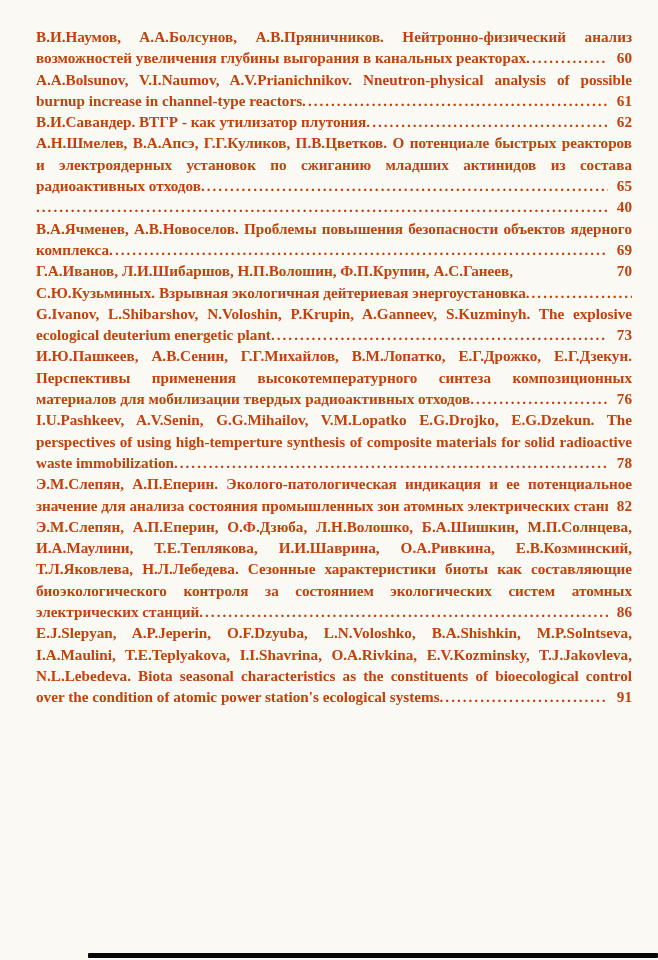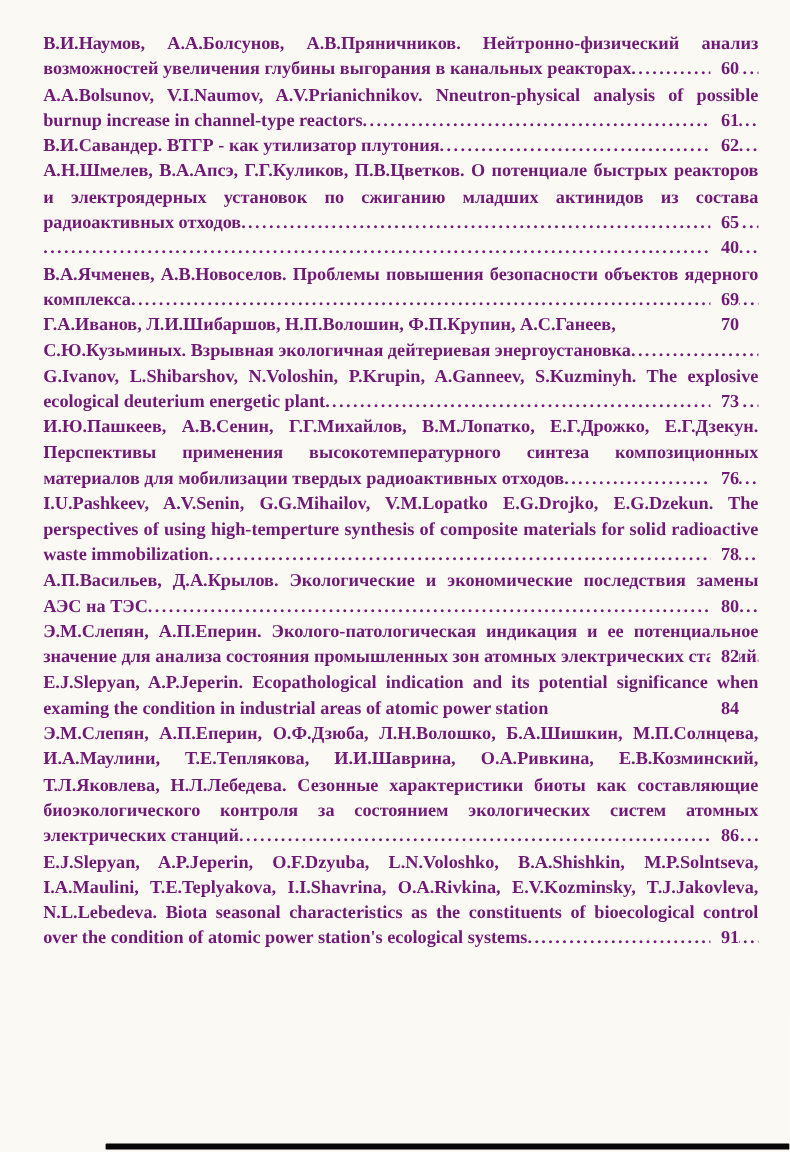--- a/index.html
+++ b/index.html
@@ -8,21 +8,21 @@
   .page {
     position: relative;
     width: 658px;
     height: 960px;
     background: #faf9f3;
     overflow: hidden;
     font-family: "Liberation Serif", "DejaVu Serif", serif;
     font-weight: 700;
     font-size: 15.2px;
     line-height: 21.3px;
-    color: #701a75;
+    color: #c2410c;
   }
 
   .toc {
     position: absolute;
     left: 36px;
     right: 26px;
     top: 26px;
   }
 
   .entry {
@@ -40,21 +40,21 @@
     overflow: visible;
   }
   .leader::after {
     content: "......................................................................................................................................................";
     letter-spacing: 2px;
   }
   .no-dots .leader::after { content: ""; }
 
   .pg {
     position: absolute;
-    right: 16px;
+    right: 0;
     bottom: 0;
     background: #faf9f3;
     padding-left: 9px;
   }
 
   .scan-bar {
     position: absolute;
     left: 88px;
     right: 0;
     bottom: 2px;
@@ -85,26 +85,24 @@
     <p class="entry no-dots"><span class="t">Г.А.Иванов, Л.И.Шибаршов, Н.П.Волошин, Ф.П.Крупин, А.С.Ганеев,</span><span class="leader"></span><span class="pg">70</span></p>
 
     <p class="entry no-page"><span class="t">С.Ю.Кузьминых. Взрывная экологичная дейтериевая энергоустановка</span><span class="leader"></span></p>
 
     <p class="entry"><span class="t">G.Ivanov, L.Shibarshov, N.Voloshin, P.Krupin, A.Ganneev, S.Kuzminyh. The explosive ecological deuterium energetic plant</span><span class="leader"></span><span class="pg">73</span></p>
 
     <p class="entry"><span class="t">И.Ю.Пашкеев, А.В.Сенин, Г.Г.Михайлов, В.М.Лопатко, Е.Г.Дрожко, Е.Г.Дзекун. Перспективы применения высокотемпературного синтеза композиционных материалов для мобилизации твердых радиоактивных отходов</span><span class="leader"></span><span class="pg">76</span></p>
 
     <p class="entry"><span class="t">I.U.Pashkeev, A.V.Senin, G.G.Mihailov, V.M.Lopatko E.G.Drojko, E.G.Dzekun. The perspectives of using high-temperture synthesis of composite materials for solid radioactive waste immobilization</span><span class="leader"></span><span class="pg">78</span></p>
 
-    <p class="entry"><span class="t">А.П.Васильев, Д.А.Крылов. Экологические и экономические последствия замены АЭС на ТЭС</span><span class="leader"></span><span class="pg">80</span></p>
 
 
     <p class="entry"><span class="t">Э.М.Слепян, А.П.Еперин. Эколого-патологическая индикация и ее потенциальное значение для анализа состояния промышленных зон атомных электрических станций</span><span class="leader"></span><span class="pg">82</span></p>
 
-    <p class="entry no-dots"><span class="t">E.J.Slepyan, A.P.Jeperin. Ecopathological indication and its potential significance when examing the condition in industrial areas of atomic power station</span><span class="leader"></span><span class="pg">84</span></p>
 
     <p class="entry"><span class="t">Э.М.Слепян, А.П.Еперин, О.Ф.Дзюба, Л.Н.Волошко, Б.А.Шишкин, М.П.Солнцева, И.А.Маулини, Т.Е.Теплякова, И.И.Шаврина, О.А.Ривкина, Е.В.Козминский, Т.Л.Яковлева, Н.Л.Лебедева. Сезонные характеристики биоты как составляющие биоэкологического контроля за состоянием экологических систем атомных электрических станций</span><span class="leader"></span><span class="pg">86</span></p>
 
     <p class="entry"><span class="t">E.J.Slepyan, A.P.Jeperin, O.F.Dzyuba, L.N.Voloshko, B.A.Shishkin, M.P.Solntseva, I.A.Maulini, T.E.Teplyakova, I.I.Shavrina, O.A.Rivkina, E.V.Kozminsky, T.J.Jakovleva, N.L.Lebedeva. Biota seasonal characteristics as the constituents of bioecological control over the condition of atomic power station's ecological systems</span><span class="leader"></span><span class="pg">91</span></p>
 
   </div>
 
   <div class="scan-bar"></div>
 </div>
 

